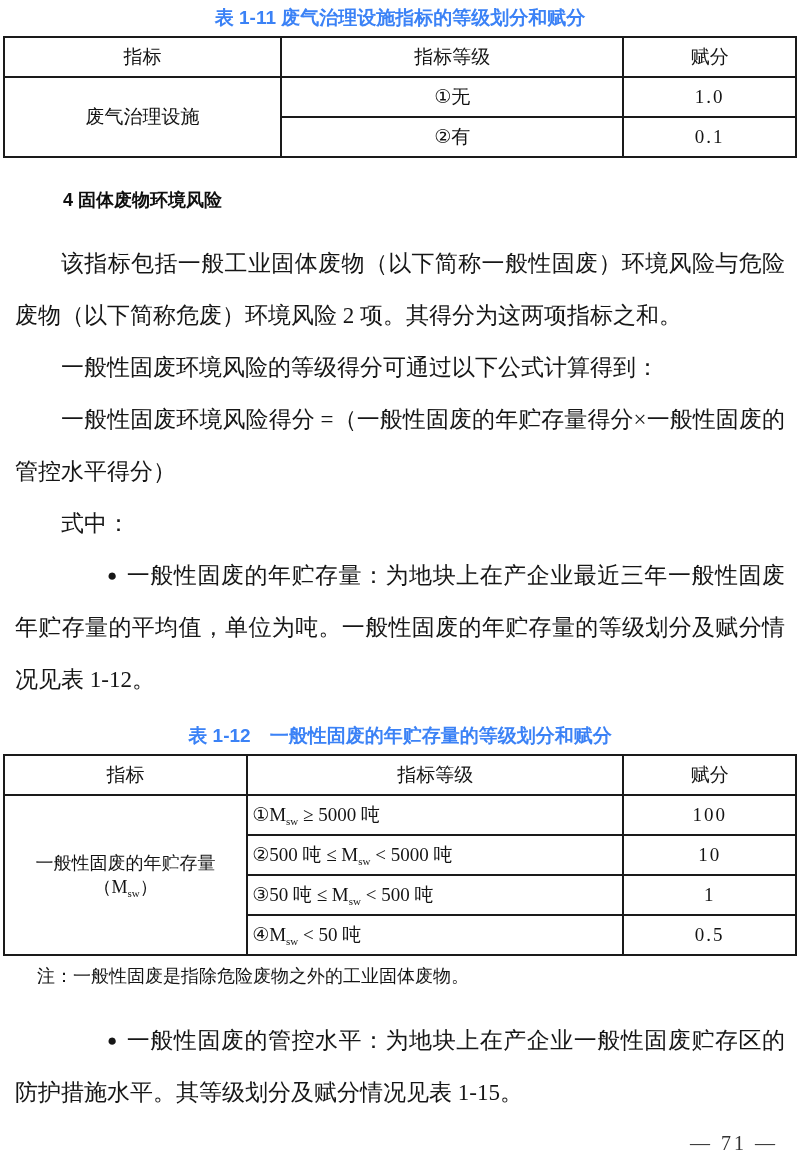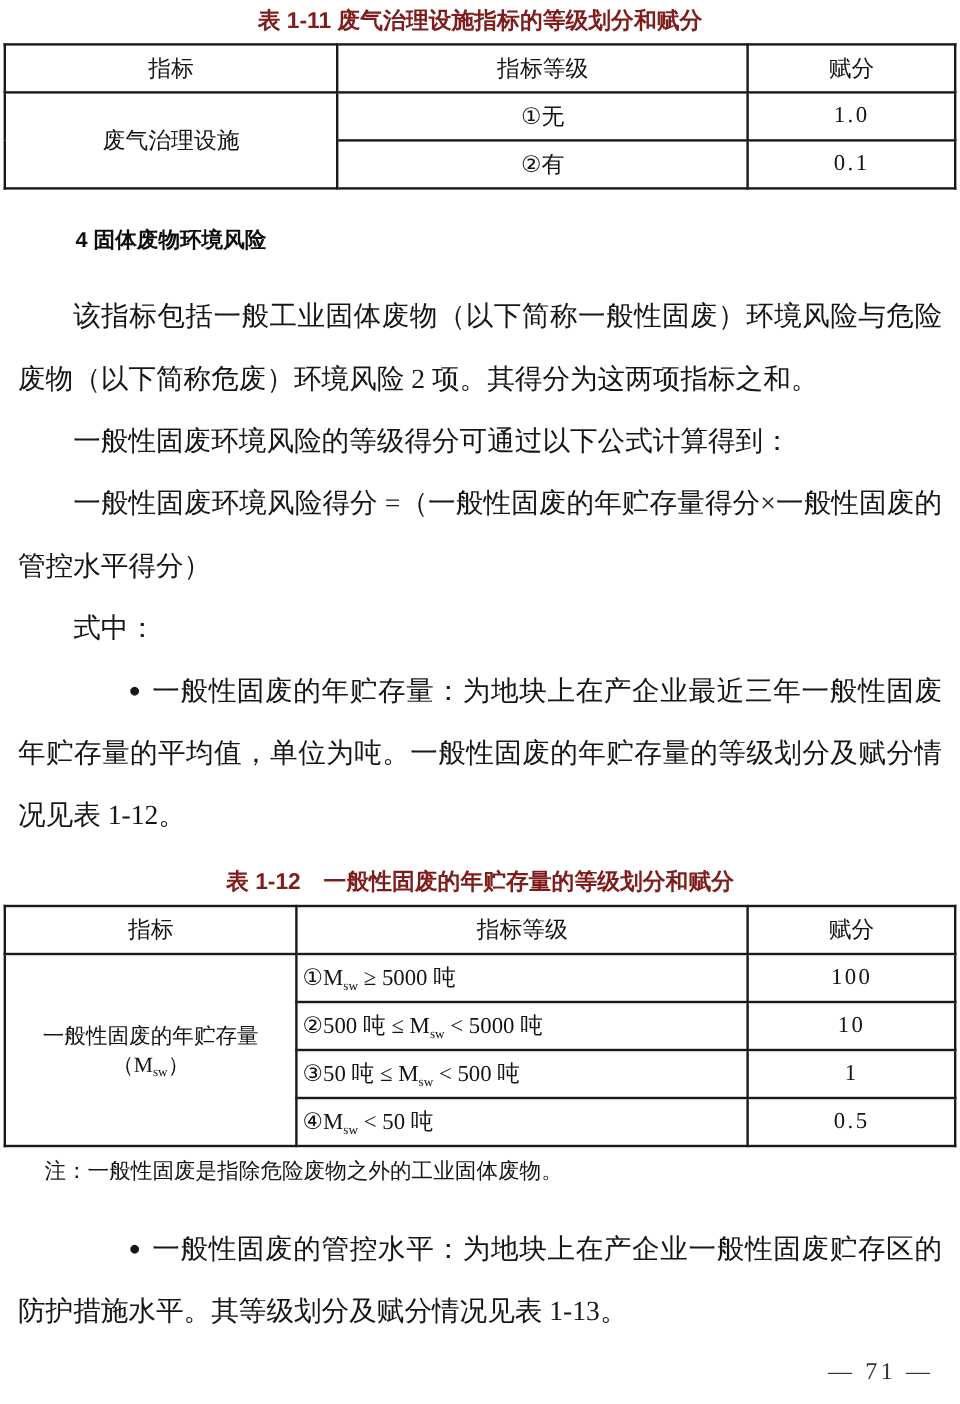--- a/index.html
+++ b/index.html
@@ -12,21 +12,21 @@
     font-family: "Liberation Serif", "DejaVu Serif", "DejaVu Sans", serif;
   }
 
   
   .table-caption {
     text-align: center;
     font-family: "Liberation Sans", "DejaVu Sans", sans-serif;
     font-weight: 700;
     font-size: 19px;
     line-height: 22px;
-    color: #7f1d1d;
+    color: #3b82f6;
   }
   .caption-1 { margin-top: 7px; }
   .caption-2 { margin-top: 19px; }
 
   
   table.score-table {
     width: 794px;
     margin: 7px auto 0 auto;
     border-collapse: collapse;
     table-layout: fixed;
@@ -171,16 +171,16 @@
   <tr>
     <td class="cell-level-left"><span>④M</span><sub class="var-sub">sw</sub><span> &lt; 50 吨</span></td>
     <td class="cell-score">0.5</td>
   </tr>
 </tbody>
   </table>
 
 <div class="table-note">注：一般性固废是指除危险废物之外的工业固体废物。</div>
 
 <div class="body-text body-text-2">
-  <p><span class="bullet-mark">●</span><span>一般性固废的管控水平：为地块上在产企业一般性固废贮存区的防护措施水平。其等级划分及赋分情况见表 1-13。</span></p>
+  <p><span class="bullet-mark">●</span><span>一般性固废的管控水平：为地块上在产企业一般性固废贮存区的防护措施水平。其等级划分及赋分情况见表 1-15。</span></p>
 </div>
 
 <div class="page-number">— 71 —</div>
 
 </body></html>

